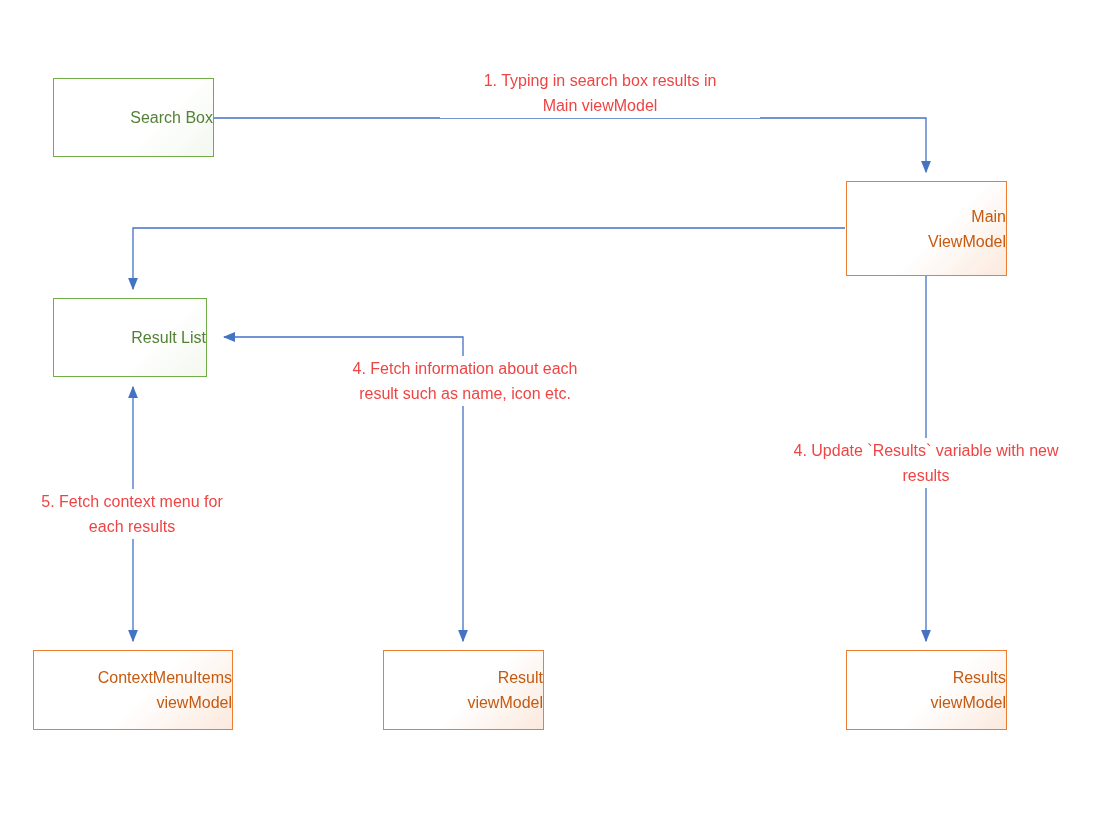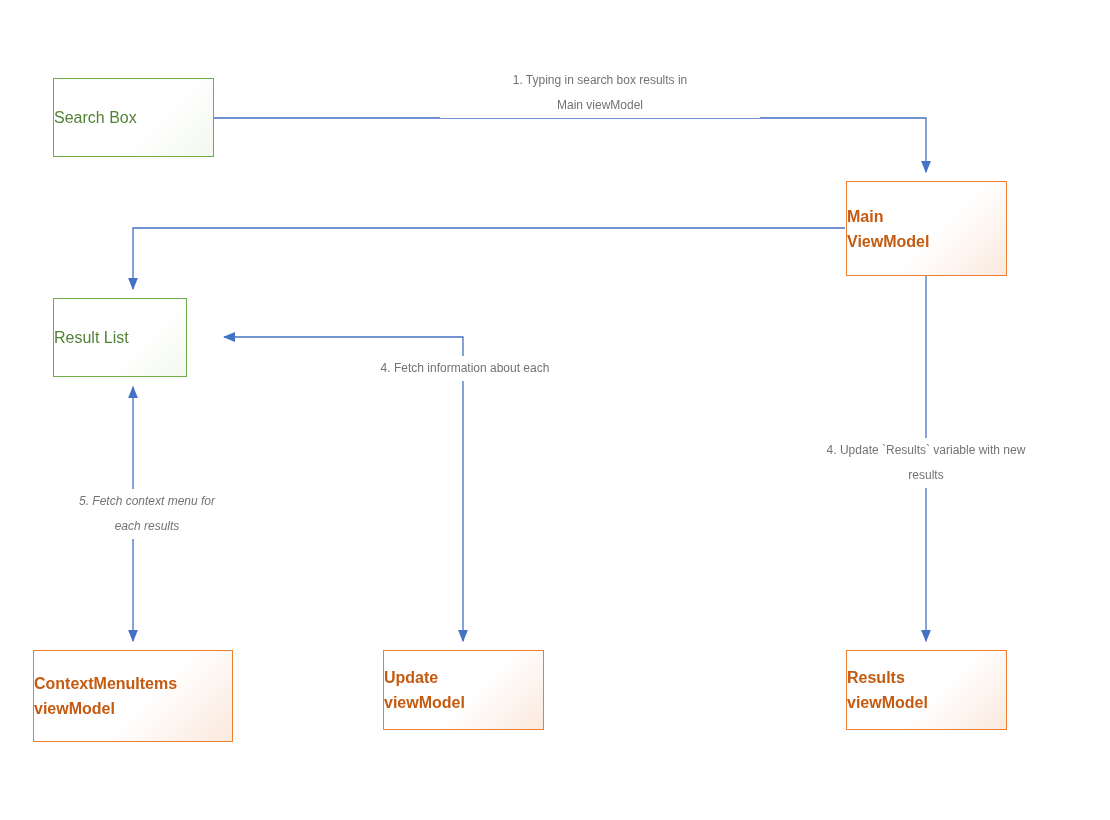--- a/index.html
+++ b/index.html
@@ -6,42 +6,41 @@
   .canvas{
     position:relative;
     width:1110px;height:820px;
     background:#ffffff;
     font-family:"Liberation Sans", sans-serif;
     overflow:hidden;
   }
   .arrows{position:absolute;left:0;top:0;width:1110px;height:820px;z-index:1;}
   .node{
     position:absolute;
-    display:flex;flex-direction:column;align-items:flex-start;justify-content:center;
+    display:flex;flex-direction:column;align-items:flex-end;justify-content:center;
     text-align:center;
     font-size:16px;line-height:25px;
     z-index:2;
     box-sizing:border-box;
   }
   .node.green{
     border:1px solid #70AD47;
     color:#538135;
     background:linear-gradient(135deg,#ffffff 60%,#f3f8ef 100%);
   }
   .node.orange{
     border:1px solid #ED7D31;
     color:#C55A11;
     background:linear-gradient(135deg,#ffffff 55%,#fbe9dd 100%);
-    font-weight:bold;
   }
   .flow-label{
     position:absolute;
     text-align:left;
-    color:#737373;
-    font-size:12px;line-height:25px;
+    color:#ef4444;
+    font-size:16px;line-height:25px;
     z-index:3;
   }
   .flow-label > div{background:#ffffff;display:inline-block;padding:0 3px;}
   .flow-label .lines{display:flex;flex-direction:column;align-items:center;}
 </style>
 </head>
 <body>
 
 <div class="canvas">
 
@@ -65,31 +64,31 @@
 
   <div class="node green" style="left:53px;top:78px;width:161px;height:79px;">
     <span>Search Box</span>
   </div>
 
   <div class="node orange" style="left:846px;top:181px;width:161px;height:95px;">
     <span>Main</span>
     <span>ViewModel</span>
   </div>
 
-  <div class="node green" style="left:53px;top:298px;width:134px;height:79px;">
+  <div class="node green" style="left:53px;top:298px;width:154px;height:79px;">
     <span>Result List</span>
   </div>
 
-  <div class="node orange" style="left:33px;top:650px;width:200px;height:92px;">
+  <div class="node orange" style="left:33px;top:650px;width:200px;height:80px;">
     <span>ContextMenuItems</span>
     <span>viewModel</span>
   </div>
 
   <div class="node orange" style="left:383px;top:650px;width:161px;height:80px;">
-    <span>Update</span>
+    <span>Result</span>
     <span>viewModel</span>
   </div>
 
   <div class="node orange" style="left:846px;top:650px;width:161px;height:80px;">
     <span>Results</span>
     <span>viewModel</span>
   </div>
 
   <div class="flow-label" style="left:440px;top:68px;width:320px;">
     <div class="lines">
@@ -106,23 +105,24 @@
   </div>
 
   <div class="flow-label" style="left:305px;top:190px;width:300px;">
     <div class="lines">
     </div>
   </div>
 
   <div class="flow-label" style="left:315px;top:344px;width:300px;margin-top:12px;">
     <div class="lines">
       <div>4. Fetch information about each</div>
+      <div>result such as name, icon etc.</div>
     </div>
   </div>
 
-  <div class="flow-label" style="left:27px;top:489px;width:240px;font-style:italic;">
+  <div class="flow-label" style="left:12px;top:489px;width:240px;">
     <div class="lines">
       <div>5. Fetch context menu for</div>
       <div>each results</div>
     </div>
   </div>
 
 </div>
 
 </body></html>

